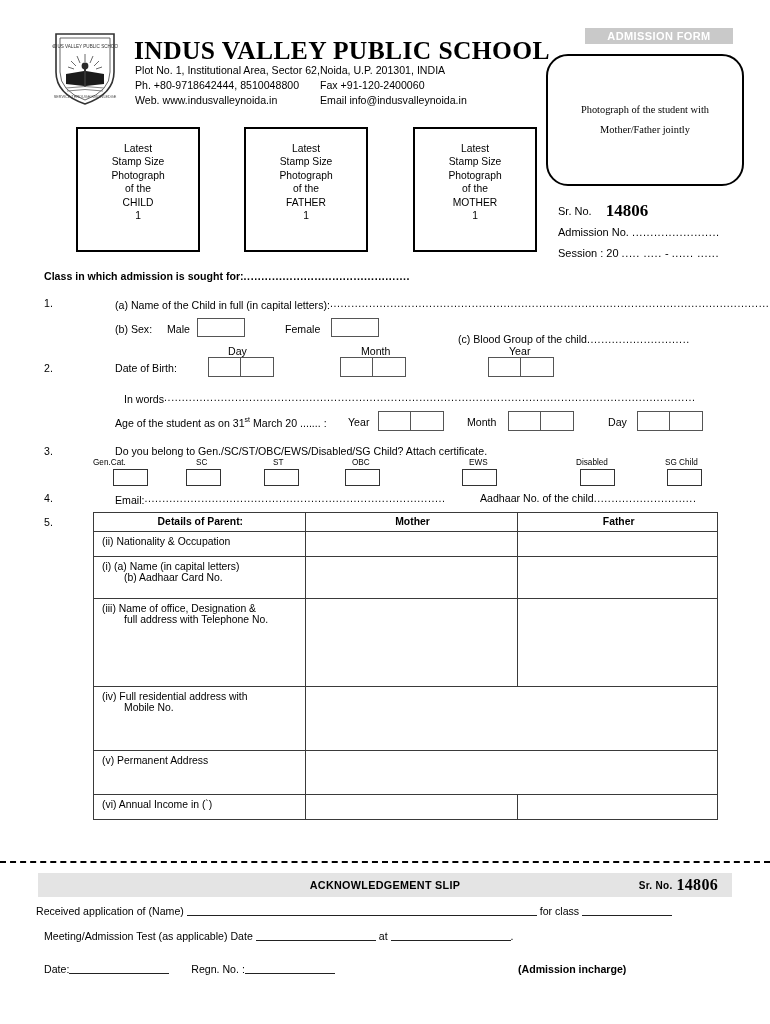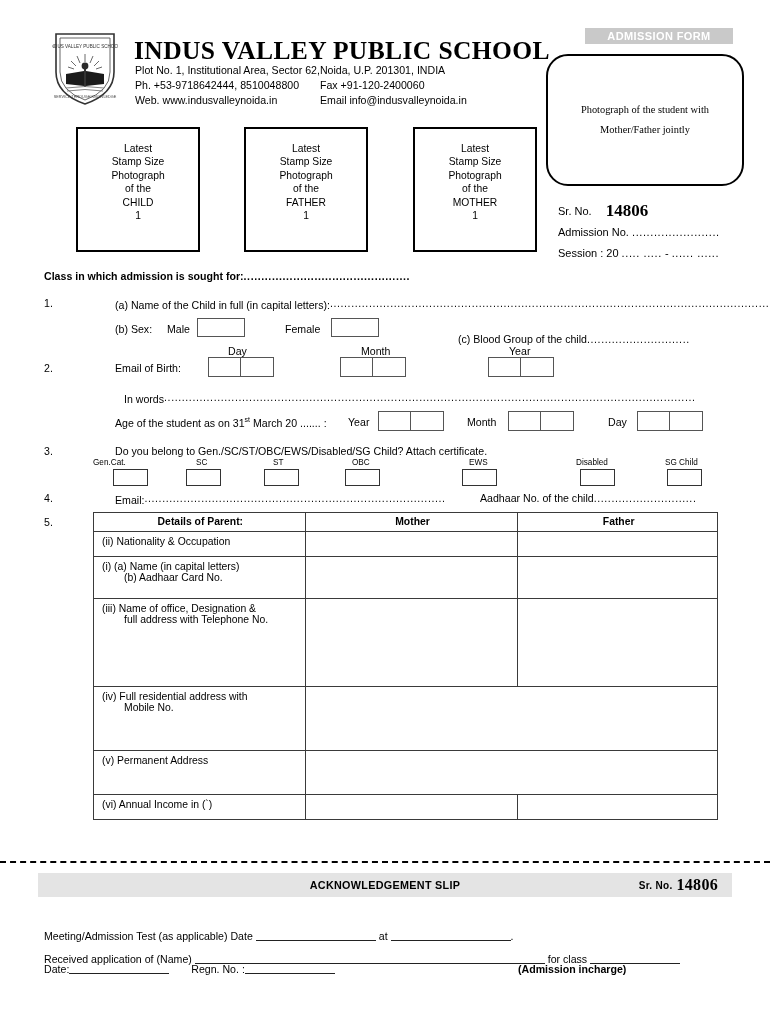--- a/index.html
+++ b/index.html
@@ -185,21 +185,21 @@
       <path d="M15 63 Q33 60 51 63" stroke="#666" stroke-width="0.8" fill="none"></path>
       <text x="33" y="70" font-size="3.8" text-anchor="middle" fill="#444" font-family="Liberation Sans, sans-serif">SERVICE THROUGH KNOWLEDGE</text>
     </svg>
   </div>
 
   <div class="school-name">INDUS VALLEY PUBLIC SCHOOL</div>
 
   <div class="addr">
     <span>Plot No. 1, Institutional Area, Sector 62,Noida, U.P. 201301, INDIA</span>
     <span class="row2">
-      <span class="c2">Ph. +53-9718642444, 8510048800</span><span>Fax +91-120-2400060</span>
+      <span class="c2">Ph. +80-9718642444, 8510048800</span><span>Fax +91-120-2400060</span>
     </span>
     <span class="row2">
       <span class="c2">Web.  www.indusvalleynoida.in</span><span>Email  info@indusvalleynoida.in</span>
     </span>
   </div>
 
   <div class="badge">ADMISSION FORM</div>
 
   <div class="joint-photo">
     <div>Photograph of the student with</div>
@@ -263,21 +263,21 @@
   <div class="box sexbox" style="left:331px; top:318px;"></div>
   <div class="t" style="left:458px; top:333px;">
     <span>(c) Blood Group of the child</span><span class="dots">.............................</span>
   </div>
 
   <div class="t" style="left:228px; top:345px;">Day</div>
   <div class="t" style="left:361px; top:345px;">Month</div>
   <div class="t" style="left:509px; top:345px;">Year</div>
 
   <div class="num" style="left:44px; top:362px;">2.</div>
-  <div class="t" style="left:115px; top:362px;">Email of Birth:</div>
+  <div class="t" style="left:115px; top:362px;">Date of Birth:</div>
   <div class="dmybox" style="left:208px; top:357px;">
       <span></span>
       <span></span>
     </div>
   <div class="dmybox" style="left:340px; top:357px;">
       <span></span>
       <span></span>
     </div>
   <div class="dmybox" style="left:488px; top:357px;">
       <span></span>
@@ -392,21 +392,21 @@
 
   <div class="cutline"></div>
 
   <div class="ack-bar">
     <span>ACKNOWLEDGEMENT SLIP</span>
     <span class="ack-sr">
       <span>Sr. No.</span><span class="big">14806</span>
     </span>
   </div>
 
-  <div class="t" style="left:44px; top:905px;margin-top:48px;">
+  <div class="t" style="left:36px; top:905px;">
     <span>Received application of (Name)</span>
     <span class="ul" style="width:350px;"></span>
     <span>for class</span>
     <span class="ul" style="width:90px;"></span>
   </div>
 
   <div class="t" style="left:44px; top:930px;">
     <span>Meeting/Admission Test (as applicable) Date</span>
     <span class="ul" style="width:120px;"></span>
     <span>at</span>

